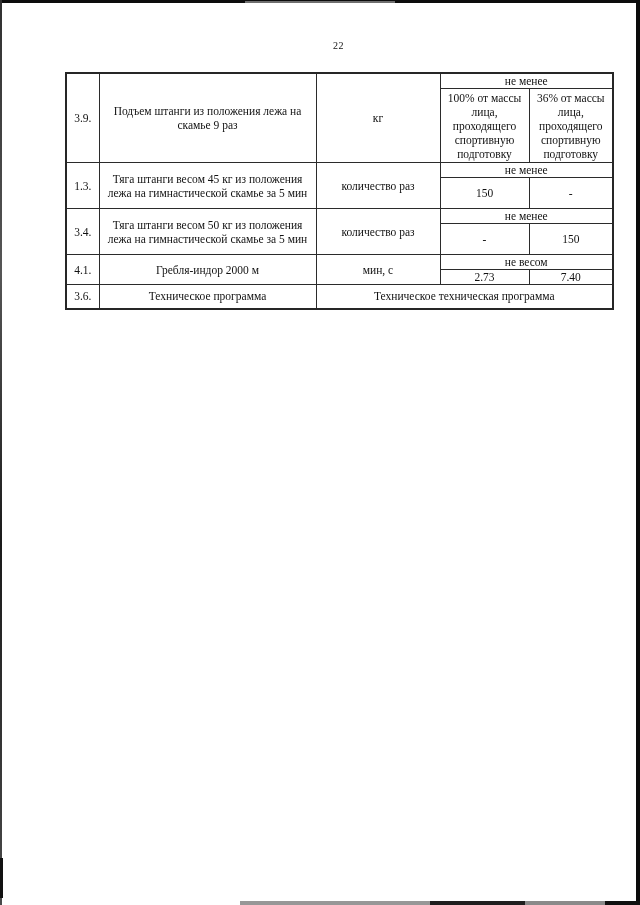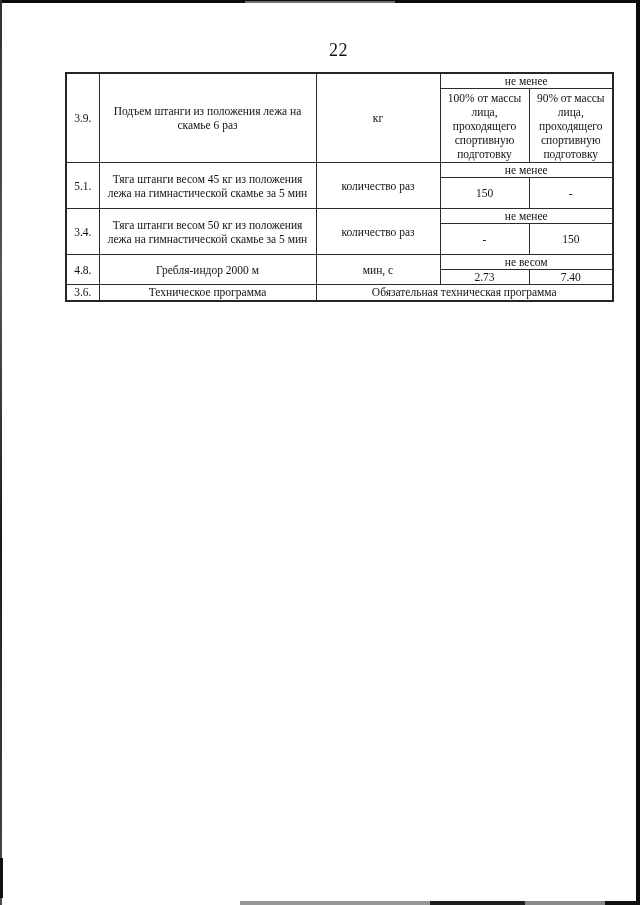--- a/index.html
+++ b/index.html
@@ -28,21 +28,21 @@
   .eb2 { left: 430px; width: 95px;  background: #1f1f1f; }
   .eb3 { left: 525px; width: 80px;  background: #8a8a8a; }
   .eb4 { left: 605px; width: 35px;  background: #101010; }
 
   .page-number {
     position: absolute;
     top: 40px;
     left: 65px;
     width: 547px;
     text-align: center;
-    font-size: 18px;
+    font-size: 10px;
     letter-spacing: 0.5px;
   }
 
   table.standards {
     position: absolute;
     left: 65px;
     top: 72px;
     width: 547px;
     table-layout: fixed;
     border-collapse: collapse;
@@ -61,21 +61,21 @@
   col.c1 { width: 33px; }
   col.c2 { width: 217px; }
   col.c3 { width: 124px; }
   col.c4 { width: 89px; }
   col.c5 { width: 84px; }
 
   tr.rh14 { height: 14px; }
   tr.rh74 { height: 74px; }
   tr.rh31 { height: 31px; }
   tr.rh15 { height: 15px; }
-  tr.rh18 { height: 16px; }
+  tr.rh18 { height: 24px; }
 
   td.exercise { padding: 0 16px; line-height: 15px; }
   td.pct      { padding: 0 10px; line-height: 14.7px; }
   td.threshold{ line-height: 13px; }
 </style>
 </head>
 <body>
 
 <div class="page">
 
@@ -96,31 +96,31 @@
       <col class="c1">
         <col class="c2">
         <col class="c3">
         <col class="c4">
         <col class="c5">
     </colgroup>
     <tbody>
 
       <tr class="rh14">
         <td rowspan="2">3.9.</td>
-        <td rowspan="2" class="exercise">Подъем штанги из положения лежа на скамье 6 раз</td>
+        <td rowspan="2" class="exercise">Подъем штанги из положения лежа на скамье 9 раз</td>
         <td rowspan="2">кг</td>
         <td colspan="2" class="threshold">не менее</td>
       </tr>
       <tr class="rh74">
         <td class="pct">100% от массы лица, проходящего спортивную подготовку</td>
-        <td class="pct">90% от массы лица, проходящего спортивную подготовку</td>
+        <td class="pct">36% от массы лица, проходящего спортивную подготовку</td>
       </tr>
 
       <tr class="rh14">
-        <td rowspan="2">5.1.</td>
+        <td rowspan="2">1.3.</td>
         <td rowspan="2" class="exercise">Тяга штанги весом 45 кг из положения лежа на гимнастической скамье за 5 мин</td>
         <td rowspan="2">количество раз</td>
         <td colspan="2" class="threshold">не менее</td>
       </tr>
       <tr class="rh31">
         <td>150</td>
         <td>-</td>
       </tr>
 
       <tr class="rh14">
@@ -128,31 +128,31 @@
         <td rowspan="2" class="exercise">Тяга штанги весом 50 кг из положения лежа на гимнастической скамье за 5 мин</td>
         <td rowspan="2">количество раз</td>
         <td colspan="2" class="threshold">не менее</td>
       </tr>
       <tr class="rh31">
         <td>-</td>
         <td>150</td>
       </tr>
 
       <tr class="rh14">
-        <td rowspan="2">4.8.</td>
+        <td rowspan="2">4.1.</td>
         <td rowspan="2" class="exercise">Гребля-индор 2000 м</td>
         <td rowspan="2">мин, с</td>
         <td colspan="2" class="threshold">не весом</td>
       </tr>
       <tr class="rh15">
         <td>2.73</td>
         <td>7.40</td>
       </tr>
 
       <tr class="rh18">
         <td>3.6.</td>
         <td>Техническое программа</td>
-        <td colspan="3">Обязательная техническая программа</td>
+        <td colspan="3">Техническое техническая программа</td>
       </tr>
     </tbody>
   </table>
 
 </div>
 
 </body></html>

